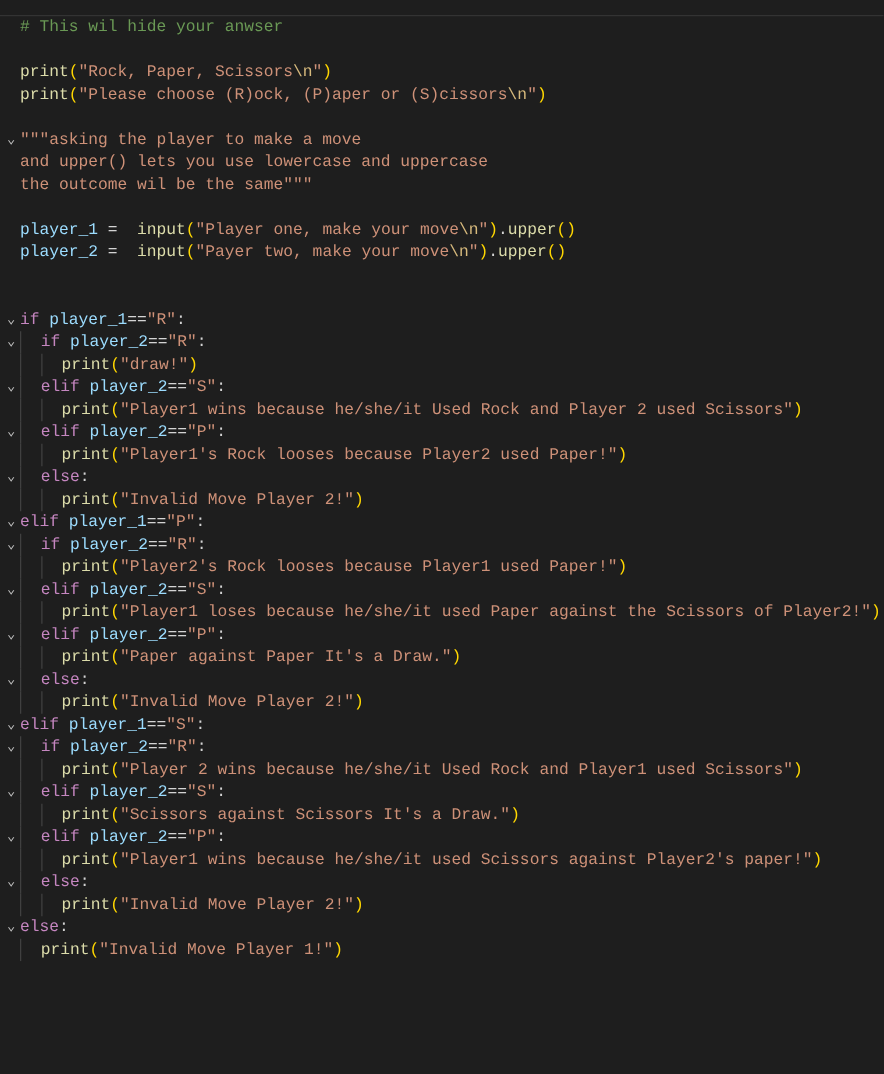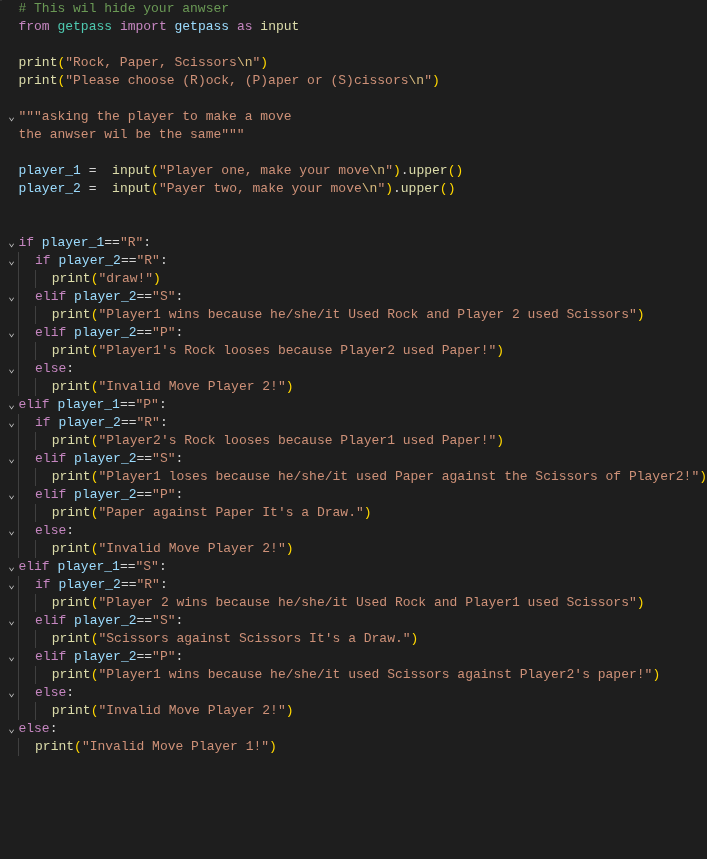--- a/index.html
+++ b/index.html
@@ -5,21 +5,21 @@
   * { margin: 0; padding: 0; box-sizing: border-box; }
   body {
     background: #1e1e1e;
     font-family: 'Consolas', 'Monaco', 'Courier New', monospace;
     font-size: 13px;
     line-height: 18px;
     color: #d4d4d4;
     width: 707px;
     overflow: hidden;
   }
-  .editor { display: flex; flex-direction: row; }
+  .editor { display: flex; flex-direction: column; margin-top: 12px; }
   .editor-top-border { border-top: 1px solid #333; height: 1px; width: 100%; }
   .line {
     display: flex;
     align-items: center;
     height: 18px;
     padding-left: 2px;
   }
   .fold-col {
     width: 14px;
     display: inline-flex;
@@ -60,24 +60,20 @@
 
 <div class="editor">
   <div class="editor-top-border"></div>
   <div id="lines">
       <div class="line">
         <span class="fold-col"></span>
         <span class="code"><span class="c-comment"># This wil hide your anwser</span></span>
       </div>
       <div class="line">
         <span class="fold-col"></span>
-        <span class="code"><span class="c-key">from</span><span> </span><span class="c-mod">getpass</span><span> </span><span class="c-key">import</span><span> </span><span class="c-var">getpass</span><span> </span><span class="c-key">as</span><span> </span><span class="c-func">input</span></span>
-      </div>
-      <div class="line">
-        <span class="fold-col"></span>
         <span class="code"></span>
       </div>
       <div class="line">
         <span class="fold-col"></span>
         <span class="code"><span class="c-func">print</span><span class="c-brace">(</span><span class="c-str">"Rock, Paper, Scissors</span><span class="c-esc">\n</span><span class="c-str">"</span><span class="c-brace">)</span></span>
       </div>
       <div class="line">
         <span class="fold-col"></span>
         <span class="code"><span class="c-func">print</span><span class="c-brace">(</span><span class="c-str">"Please choose (R)ock, (P)aper or (S)cissors</span><span class="c-esc">\n</span><span class="c-str">"</span><span class="c-brace">)</span></span>
       </div>
@@ -86,21 +82,25 @@
         <span class="code"></span>
       </div>
       <div class="line">
         <span class="fold-col">
           <span class="chev">⌄</span>
         </span>
         <span class="code"><span class="c-docstr">"""asking the player to make a move</span></span>
       </div>
       <div class="line">
         <span class="fold-col"></span>
-        <span class="code"><span class="c-docstr">the anwser wil be the same"""</span></span>
+        <span class="code"><span class="c-docstr">and upper() lets you use lowercase and uppercase</span></span>
+      </div>
+      <div class="line">
+        <span class="fold-col"></span>
+        <span class="code"><span class="c-docstr">the outcome wil be the same"""</span></span>
       </div>
       <div class="line">
         <span class="fold-col"></span>
         <span class="code"></span>
       </div>
       <div class="line">
         <span class="fold-col"></span>
         <span class="code"><span class="c-var">player_1</span><span> </span><span class="c-op">=</span><span>  </span><span class="c-func">input</span><span class="c-brace">(</span><span class="c-str">"Player one, make your move</span><span class="c-esc">\n</span><span class="c-str">"</span><span class="c-brace">)</span><span class="c-punc">.</span><span class="c-func">upper</span><span class="c-brace">()</span></span>
       </div>
       <div class="line">

